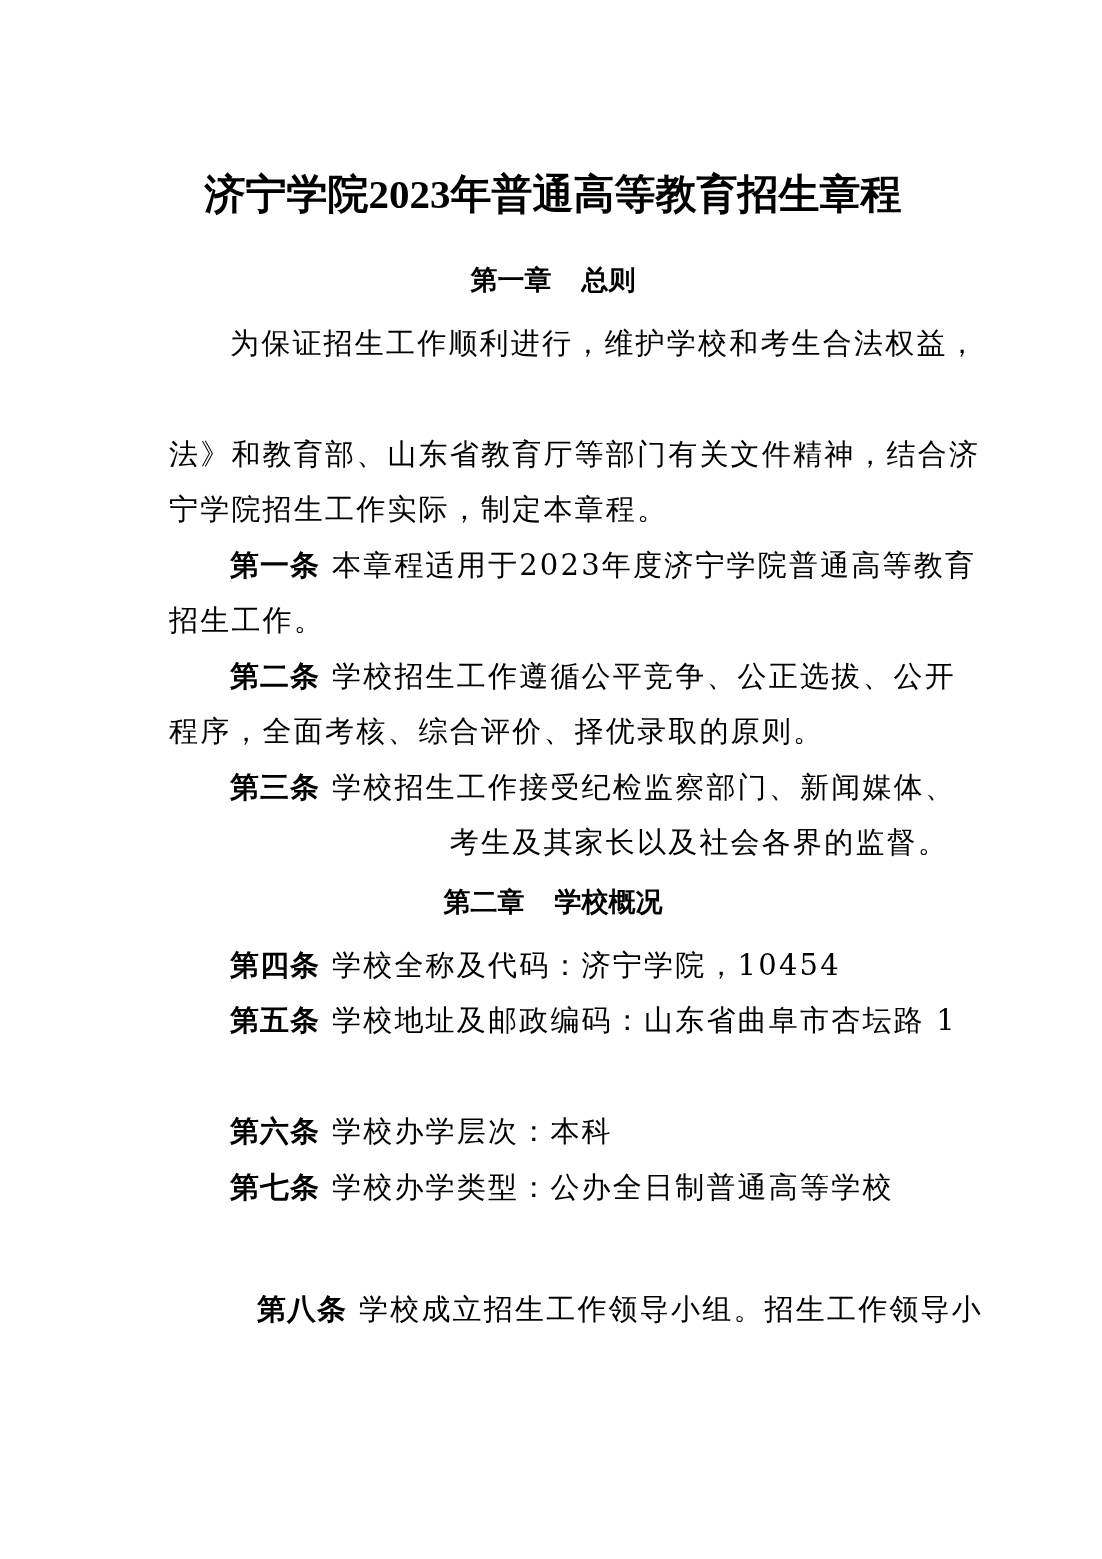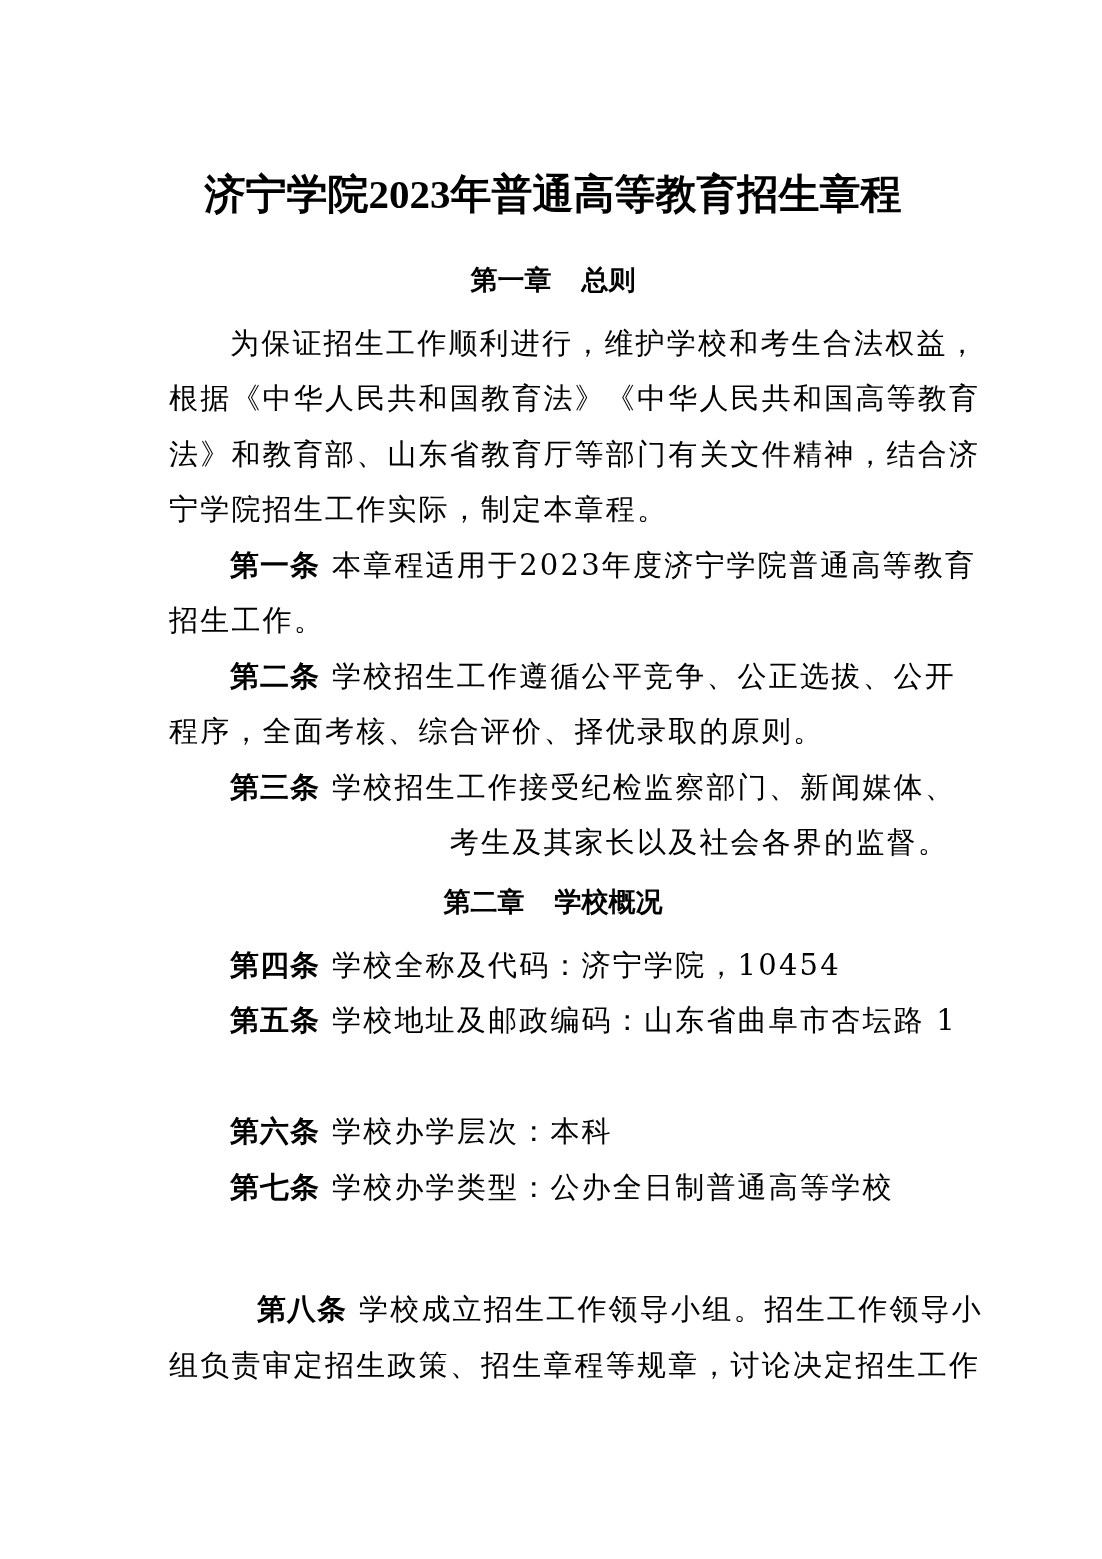--- a/index.html
+++ b/index.html
@@ -68,21 +68,20 @@
 
 <div class="page">
 
   <div class="title">济宁学院2023年普通高等教育招生章程</div>
 
   <div class="chapter" style="top:262px;">
     <span>第一章</span><span class="sep"></span><span>总则</span>
   </div>
 
   <div class="line indent" style="top:325px;">为保证招生工作顺利进行，维护学校和考生合法权益，</div>
-  <div class="line" style="top:380px;">根据《中华人民共和国教育法》《中华人民共和国高等教育</div>
   <div class="line" style="top:436px;">法》和教育部、山东省教育厅等部门有关文件精神，结合济</div>
   <div class="line" style="top:491px;">宁学院招生工作实际，制定本章程。</div>
 
   <div class="line indent" style="top:547px;">
     <span class="art">第一条</span><span>本章程适用于2023年度济宁学院普通高等教育</span>
   </div>
   <div class="line" style="top:602px;">招生工作。</div>
 
   <div class="line indent" style="top:658px;">
     <span class="art">第二条</span><span>学校招生工作遵循公平竞争、公正选拔、公开</span>
@@ -111,15 +110,14 @@
   </div>
 
   <div class="line indent" style="top:1169px;">
     <span class="art">第七条</span><span>学校办学类型：公办全日制普通高等学校</span>
   </div>
 
 
   <div class="line indent" style="top:1291px;text-align:center;">
     <span class="art">第八条</span><span>学校成立招生工作领导小组。招生工作领导小</span>
   </div>
-  <div class="line" style="top:1347px;">组负责审定招生政策、招生章程等规章，讨论决定招生工作</div>
 
 </div>
 
 </body></html>

